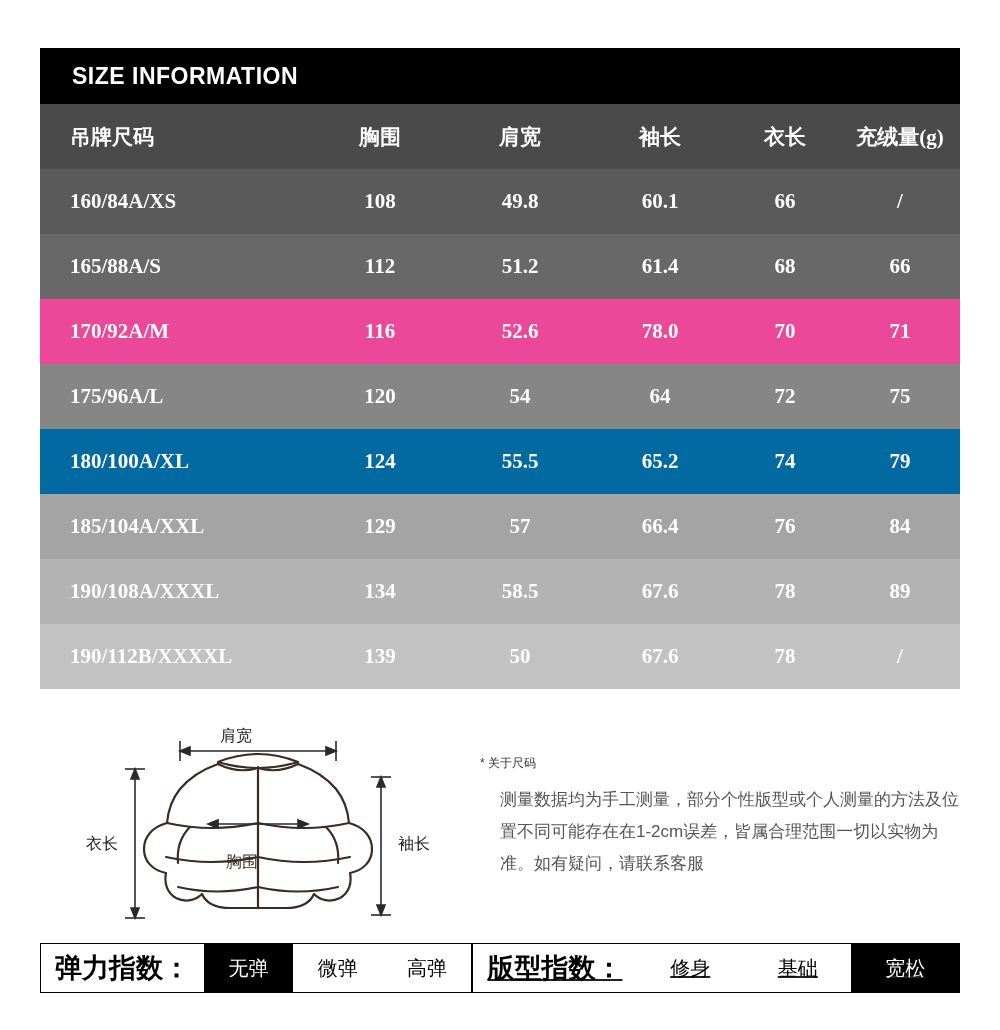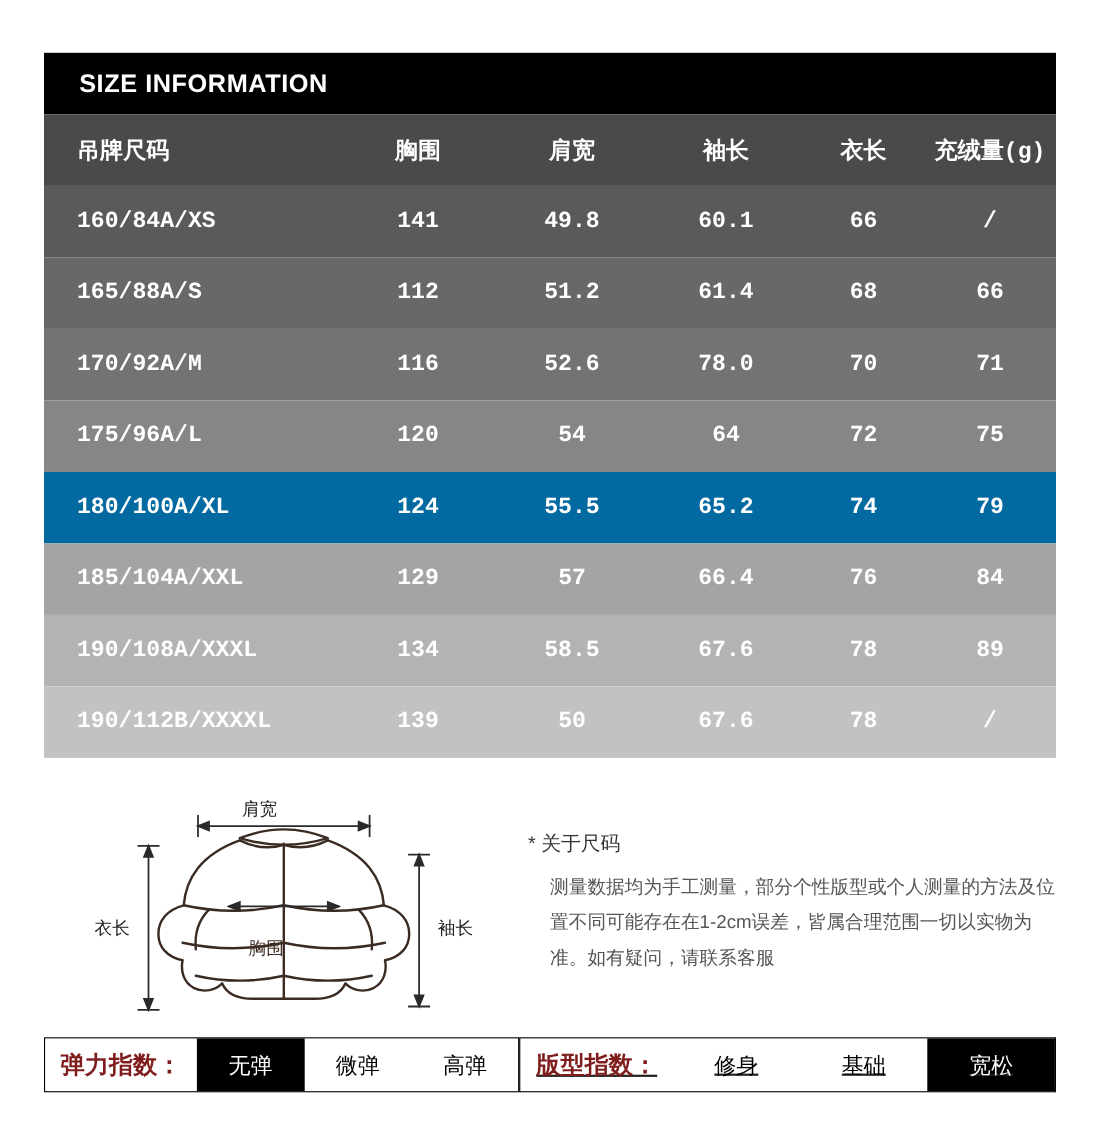--- a/index.html
+++ b/index.html
@@ -48,21 +48,21 @@
   }
   .size-table th,
   .size-table td {
     border: none;
     text-align: center;
     font-weight: bold;
     color: #ffffff;
     font-size: 21px;
     height: 63px;
     vertical-align: middle;
-    font-family: Liberation Mono, monospace;
+    font-family: Liberation Serif, serif;
   }
   .size-table th.first-col,
   .size-table td.first-col {
     text-align: left;
     padding-left: 30px;
   }
   .size-table th {
     font-size: 21px;
   }
   
@@ -70,21 +70,21 @@
   col.c1 { width: 140px; }
   col.c2 { width: 140px; }
   col.c3 { width: 140px; }
   col.c4 { width: 110px; }
   col.c5 { width: 120px; }
 
   
   tr.r-h  { background: #4a4a4a; }
   tr.r-0  { background: #5a5a5a; }
   tr.r-1  { background: #686868; }
-  tr.r-2  { background: #737373; }
+  tr.r-2  { background: #ec4899; }
   tr.r-3  { background: #868686; }
   tr.r-4  { background: #0369a1; }
   tr.r-5  { background: #a4a4a4; }
   tr.r-6  { background: #b3b3b3; }
   tr.r-7  { background: #c2c2c2; }
 
   
   .middle {
     display: flex;
     margin-top: 18px;
@@ -94,21 +94,21 @@
     width: 430px;
     position: relative;
   }
   .note {
     flex: 1;
     padding-top: 48px;
     padding-left: 10px;
     box-sizing: border-box;
   }
   .note-title {
-    font-size: 18px;
+    font-size: 12px;
     color: #333;
     margin-bottom: 12px;
     font-family: "Liberation Sans", sans-serif;
   }
   .note-body {
     font-size: 17px;
     color: #555;
     line-height: 32px;
     padding-left: 20px;
     font-family: "Liberation Sans", sans-serif;
@@ -126,23 +126,23 @@
     display: flex;
     align-items: stretch;
     box-sizing: border-box;
   }
   .index-box.left { width: 440px; }
   .index-box.right { width: 496px; text-decoration: underline; }
   .index-label {
     display: flex;
     align-items: center;
     justify-content: center;
-    font-size: 22px;
+    font-size: 27px;
     font-weight: bold;
-    color: #7f1d1d;
+    color: #000000;
     padding: 0 14px;
     white-space: nowrap;
     font-family: "Liberation Sans", sans-serif;
   }
   .index-opts {
     flex: 1;
     display: flex;
   }
   .index-opt {
     flex: 1;
@@ -182,21 +182,21 @@
         <th>胸围</th>
         <th>肩宽</th>
         <th>袖长</th>
         <th>衣长</th>
         <th>充绒量(g)</th>
       </tr>
     </thead>
     <tbody>
       <tr class="r-0">
         <td class="first-col">160/84A/XS</td>
-        <td>141</td>
+        <td>108</td>
         <td>49.8</td>
         <td>60.1</td>
         <td>66</td>
         <td>/</td>
       </tr>
       <tr class="r-1">
         <td class="first-col">165/88A/S</td>
         <td>112</td>
         <td>51.2</td>
         <td>61.4</td>

